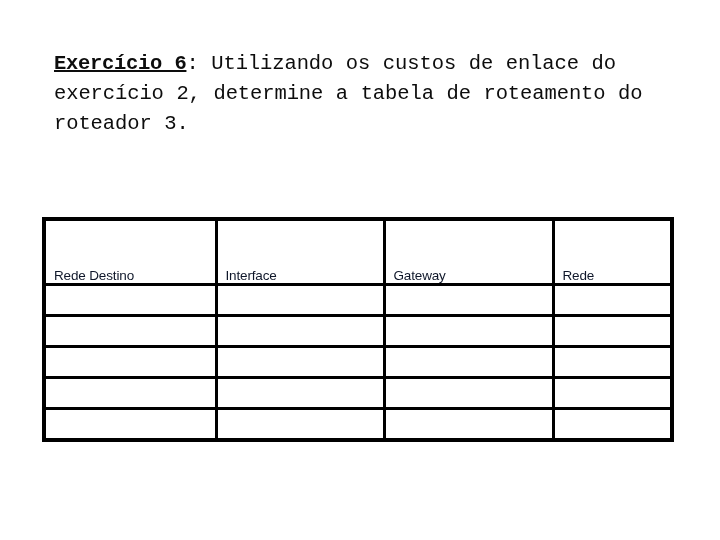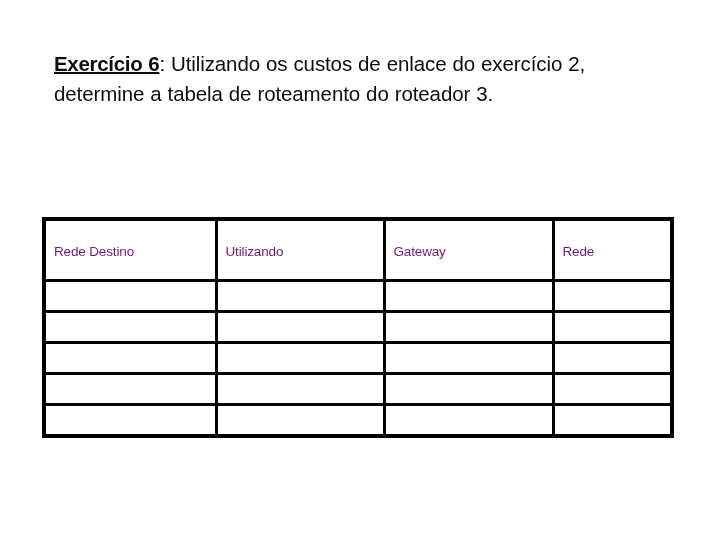--- a/index.html
+++ b/index.html
@@ -25,21 +25,21 @@
 
   
   #question-block {
     position: absolute;
     left: 54px;
     top: 28px;
     width: 608px;
   }
 
   #question-text {
-    font-family: Liberation Sans, sans-serif;
+    font-family: Liberation Mono, monospace;
     font-size: 20.5px;
     line-height: 30px;
     color: #0d0d0d;
     letter-spacing: -0.1px;
     word-spacing: 0.4px;
     text-align: left;
   }
 
   .q-label {
     font-weight: bold;
@@ -92,25 +92,26 @@
     height: 58px;
     vertical-align: top;
     text-align: left;
   }
 
   .head-cell-label {
     display: block;
     font-family: "Liberation Sans", sans-serif;
     font-size: 13.5px;
     font-weight: normal;
-    color: #701a75;
+    color: #0f172a;
     line-height: 14px;
-    padding: 24px 0 0 8px;
+    padding: 4px 0 0 8px;
     letter-spacing: -0.15px;
     white-space: nowrap;
+    margin-top: 44px;
   }
 
   .data-row td {
     height: 28px;
   }
 
   .cell-value {
     display: block;
     font-family: "Liberation Sans", sans-serif;
     font-size: 13.5px;
@@ -136,21 +137,21 @@
       <col class="c-iface">
       <col class="c-gw">
       <col class="c-cost">
     </colgroup>
     <thead>
       <tr class="head-row">
         <th>
           <span class="head-cell-label">Rede Destino</span>
         </th>
         <th>
-          <span class="head-cell-label">Utilizando</span>
+          <span class="head-cell-label">Interface</span>
         </th>
         <th>
           <span class="head-cell-label">Gateway</span>
         </th>
         <th>
           <span class="head-cell-label">Rede</span>
         </th>
       </tr>
     </thead>
     <tbody>

